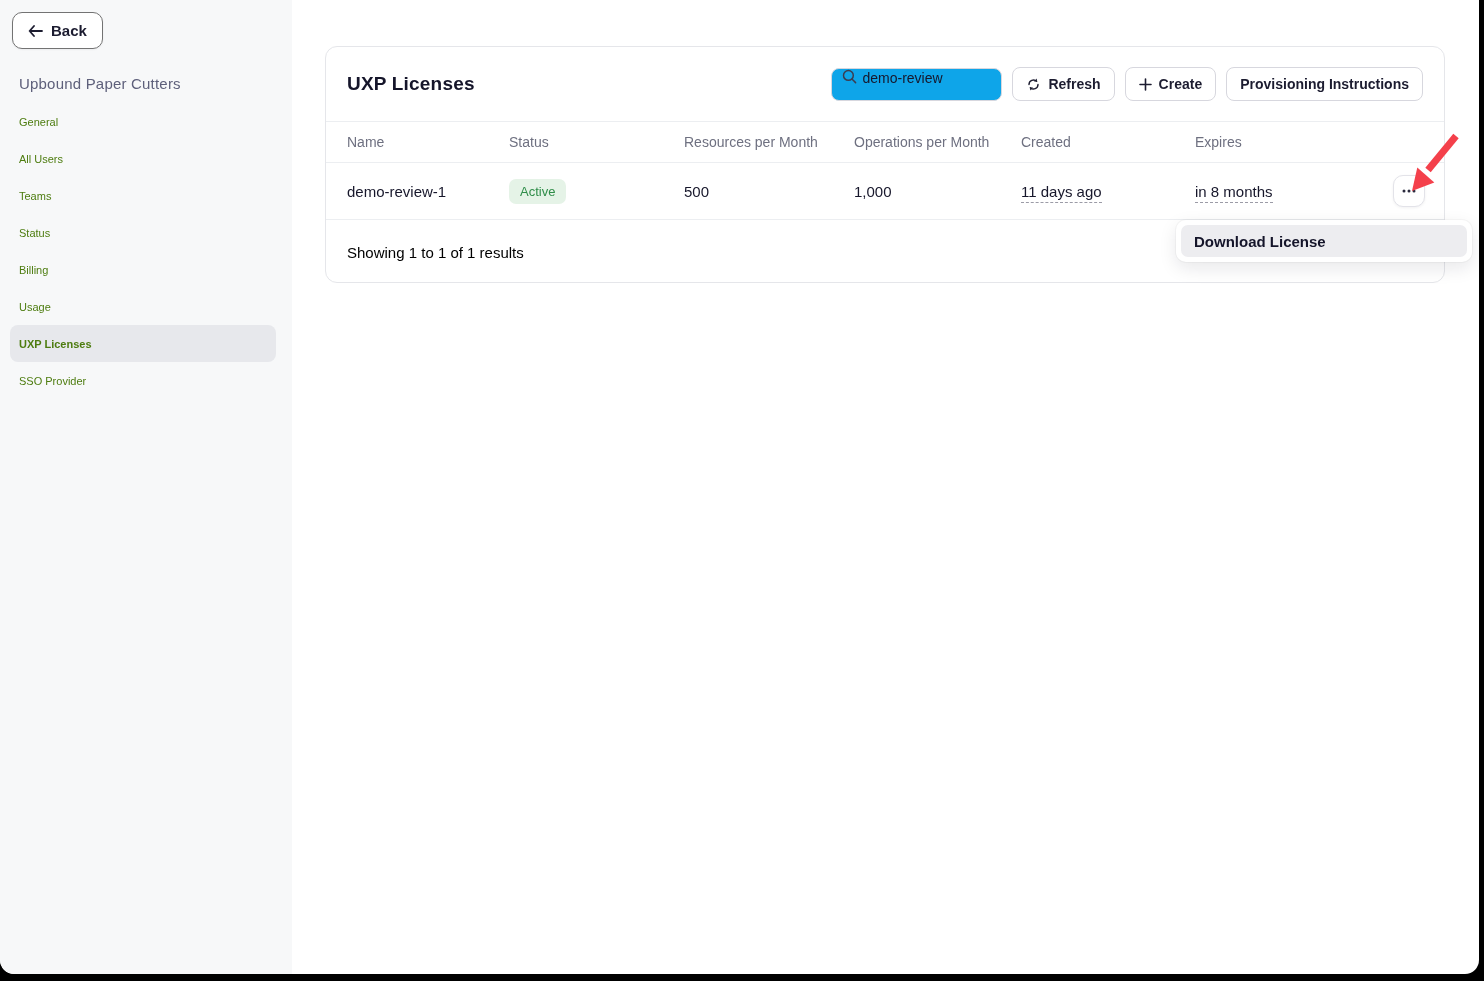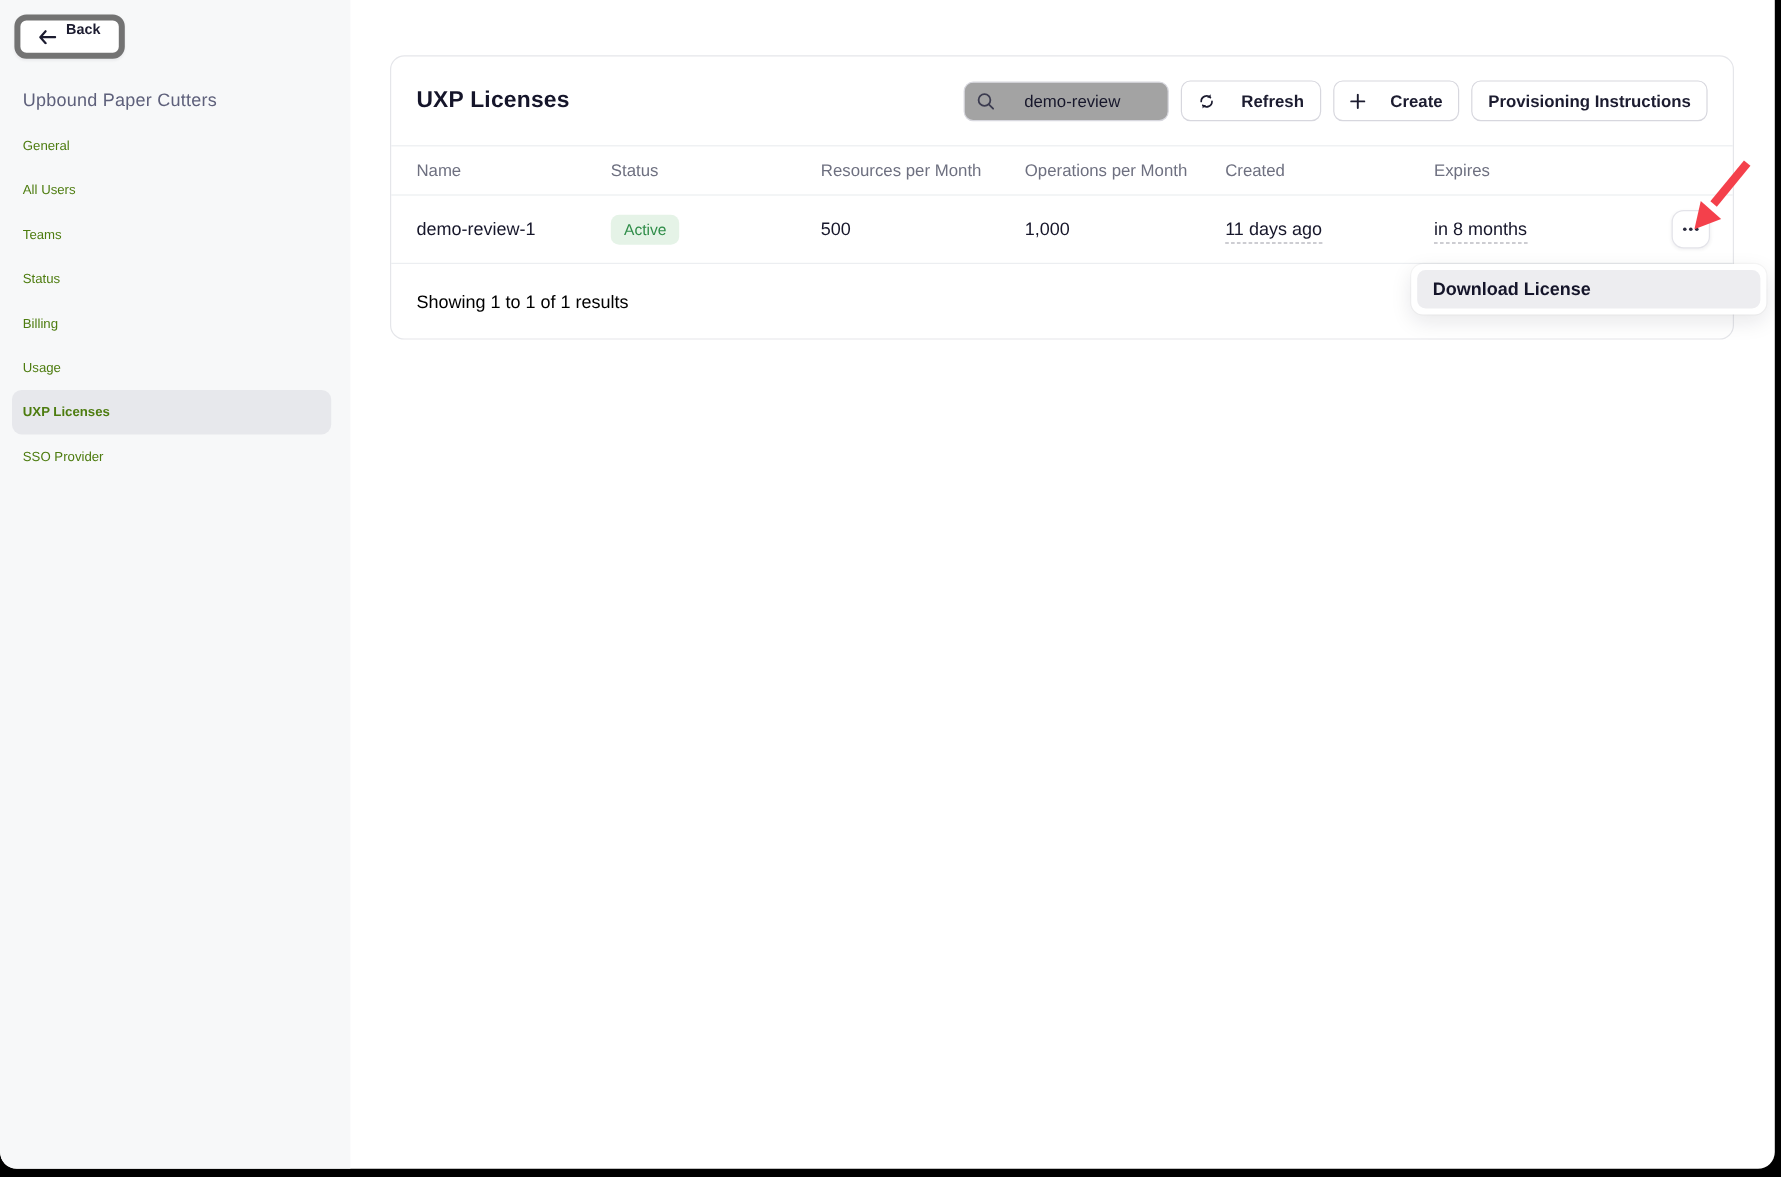--- a/index.html
+++ b/index.html
@@ -13,24 +13,24 @@
     position:absolute;left:0;top:0;width:1479px;height:974px;
     background:#fff;border-radius:0 0 14px 14px;overflow:hidden;
   }
   
   .sidebar{
     position:absolute;left:0;top:0;bottom:0;width:292px;
     background:#f7f8f9;border-radius:0 0 0 14px;
   }
   .back-btn{
     position:absolute;left:12px;top:12px;height:37px;box-sizing:border-box;
-    display:inline-flex;gap:8px;padding:0 15px;
-    background:#fff;border:5px solid #737373;border-radius:10px;
+    display:inline-flex;align-items:center;gap:8px;padding:0 15px;
+    background:#fff;border:1px solid #737373;border-radius:10px;
     box-shadow:0 1px 2px rgba(20,20,40,.05);
-    font-size:12px;font-weight:700;color:#1c1c30;cursor:pointer;
+    font-size:15px;font-weight:700;color:#1c1c30;cursor:pointer;
   }
   .org-name{
     position:absolute;left:19px;top:75px;
     font-size:15px;font-weight:400;color:#5e607b;letter-spacing:.2px;
   }
   .nav{position:absolute;top:103px;left:0;right:0;}
   .nav-item{
     height:37px;display:flex;align-items:center;
     margin:0 16px 0 10px;padding-left:9px;border-radius:8px;
     font-size:11px;color:#4d7c0f;cursor:pointer;white-space:nowrap;
@@ -40,29 +40,29 @@
   .card{
     position:absolute;left:325px;top:46px;width:1120px;height:237px;
     box-sizing:border-box;background:#fff;
     border:1px solid #e5e6ea;border-radius:12px;
   }
   .card-header{height:74px;display:flex;align-items:center;padding:0 21px;}
   .card-title{font-size:19px;font-weight:700;color:#15152a;letter-spacing:.2px;}
   .controls{margin-left:auto;display:flex;align-items:center;gap:10px;}
   .search{
     width:171px;height:33px;box-sizing:border-box;
-    border:1px solid #d7d7de;border-radius:8px;background:#a3a3a3;
-    display:flex;align-items:center;gap:22px;padding:0 10px;
+    border:1px solid #d7d7de;border-radius:8px;background:#0ea5e9;
+    display:flex;align-items:flex-start;gap:3px;padding:0 10px;
   }
   .search input{
     border:none;outline:none;flex:1;min-width:0;background:transparent;
     font-family:"Liberation Sans",sans-serif;font-size:14px;color:#17172b;
   }
   .btn{
-    height:33px;box-sizing:border-box;display:inline-flex;align-items:center;gap:21px;
+    height:33px;box-sizing:border-box;display:inline-flex;align-items:center;gap:7px;
     padding:16px 13px;background:#fff;border:1px solid #d7d7de;border-radius:8px;
     font-size:14px;font-weight:700;color:#1c1c30;cursor:pointer;white-space:nowrap;
   }
   .icon{display:inline-flex;align-items:center;justify-content:center;}
   
   .thead,.trow{
     display:grid;grid-template-columns:162px 175px 170px 167px 174px 184px 1fr;
     align-items:center;padding-left:21px;
   }
   .thead{

